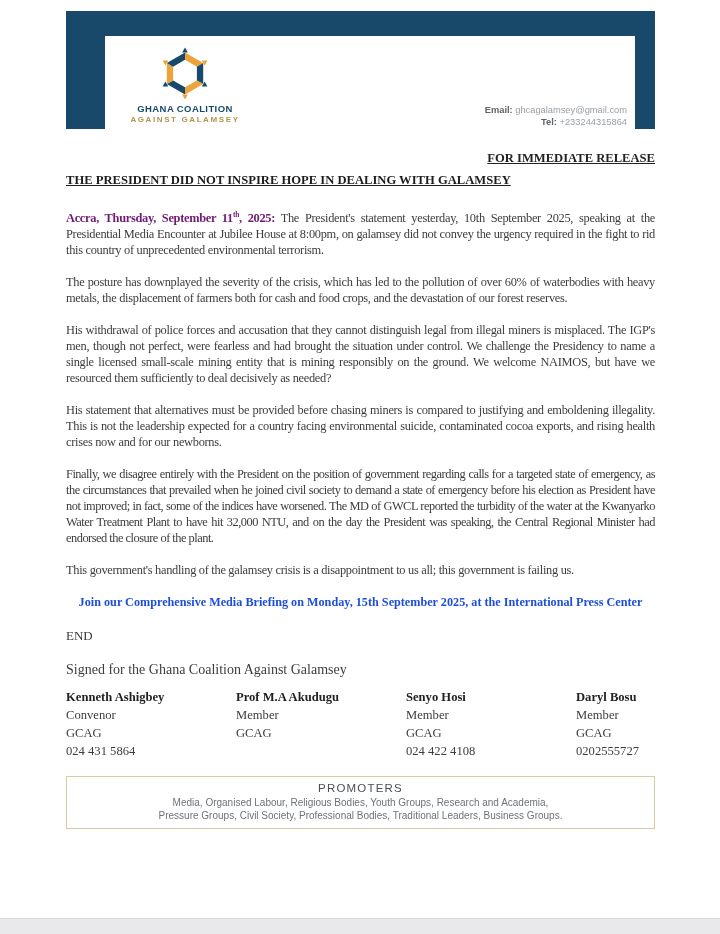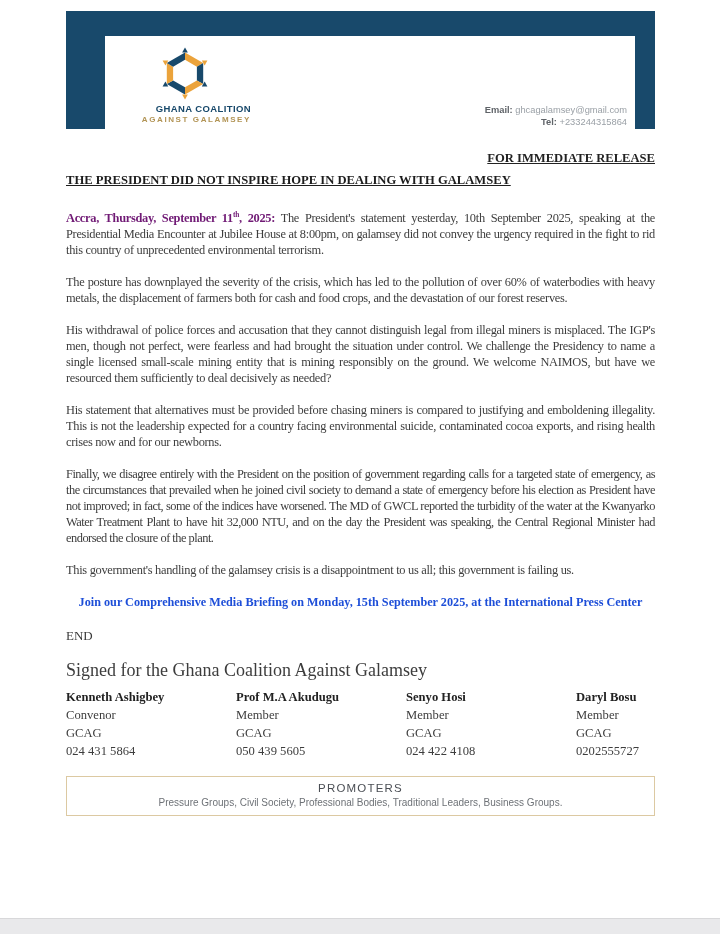--- a/index.html
+++ b/index.html
@@ -3,21 +3,21 @@
 <meta charset="utf-8">
 <style>
   * { margin:0; padding:0; box-sizing:border-box; }
   html,body { width:720px; height:934px; background:#ffffff; overflow:hidden; }
   .page { position:relative; width:720px; height:934px; background:#ffffff;
           font-family:"Liberation Serif", serif; color:#3d3d3d; }
 
   
   .band { position:absolute; left:66px; top:11px; width:589px; height:118px; background:#18496B; }
   .card { position:absolute; left:105px; top:36px; width:530px; height:93px; background:#ffffff; }
-  .logo-block { position:absolute; left:14px; top:10px; width:132px; text-align:right;
+  .logo-block { position:absolute; left:14px; top:10px; width:132px; text-align:center;
                 font-family:"Liberation Sans", sans-serif; }
   .logo-block svg { display:block; margin:0 auto; }
   .logo-l1 { font-size:9.5px; font-weight:bold; color:#17486A; letter-spacing:0.4px; margin-top:2px; }
   .logo-l2 { font-size:8px; font-weight:bold; color:#B29455; letter-spacing:1.6px; margin-top:1px; }
   .contact { position:absolute; right:8px; bottom:1px; text-align:right;
              font-family:Liberation Sans, sans-serif; font-size:9.3px; line-height:11.5px; color:#9AA0A6; }
   .contact b { color:#5F6368; font-weight:bold; }
 
   
   .content { position:absolute; left:0; top:16px; width:720px; padding:133px 65px 0 66px; }
@@ -27,21 +27,21 @@
                margin-bottom:18px; white-space:nowrap; }
   .doc-title span { text-decoration:underline; }
   p.body-p { font-size:12.4px; letter-spacing:-0.3px; line-height:16px; text-align:justify; margin-bottom:16px; }
   p.p5 { letter-spacing:-0.5px; }
   .lead { font-weight:bold; color:#701a75; }
   .lead sup { font-size:60%; vertical-align:super; }
   .briefing { font-weight:bold; color:#1d4ed8; font-size:12.2px; line-height:16px;
               white-space:nowrap; margin-bottom:18px;text-align:center; }
   .invite { font-weight:bold; color:#2b2b2b; font-size:12.8px; line-height:16px; text-align:center; margin-bottom:18px; }
   .end-marker { font-size:13px; line-height:16px; margin-bottom:18px; color:#3a3a3a; }
-  .signed { font-size:18px; line-height:16px; margin-bottom:10px; }
+  .signed { font-size:14px; line-height:16px; margin-bottom:10px; }
   .sig-grid { display:grid; grid-template-columns:170px 170px 170px 1fr; font-size:12.6px; line-height:18px; }
   .sig-name { font-weight:bold; color:#222; }
 
   .promoters { margin-top:16px; border:1px solid #DCC9A2; padding:4px 26px 6px;
                text-align:center; font-family:"Liberation Sans", sans-serif; color:#6E7277; }
   .promoters-title { font-size:11.5px; line-height:15px; letter-spacing:1.2px; color:#4A4E54; }
   .promoters-line { font-size:10px; line-height:13px; }
 
   .bottom-strip { position:absolute; left:0; bottom:0; width:720px; height:16px;
                   background:#E9E9EB; border-top:1px solid #D8D8DA; }
@@ -97,36 +97,36 @@
       <div>
         <div class="sig-name">Kenneth Ashigbey</div>
         <div>Convenor</div>
         <div>GCAG</div>
         <div>024 431 5864</div>
       </div>
       <div>
         <div class="sig-name">Prof M.A Akudugu</div>
         <div>Member</div>
         <div>GCAG</div>
-        <div>050 439 5605</div>
       </div>
       <div>
         <div class="sig-name">Senyo Hosi</div>
         <div>Member</div>
         <div>GCAG</div>
         <div>024 422 4108</div>
       </div>
       <div>
         <div class="sig-name">Daryl Bosu</div>
         <div>Member</div>
         <div>GCAG</div>
         <div>0202555727</div>
       </div>
     </div>
 
     <div class="promoters">
       <div class="promoters-title">PROMOTERS</div>
+      <div class="promoters-line">Media, Organised Labour, Religious Bodies, Youth Groups, Research and Academia,</div>
       <div class="promoters-line">Pressure Groups, Civil Society, Professional Bodies, Traditional Leaders, Business Groups.</div>
     </div>
   </div>
 
   <div class="bottom-strip"></div>
 </div>
 
 </body></html>

